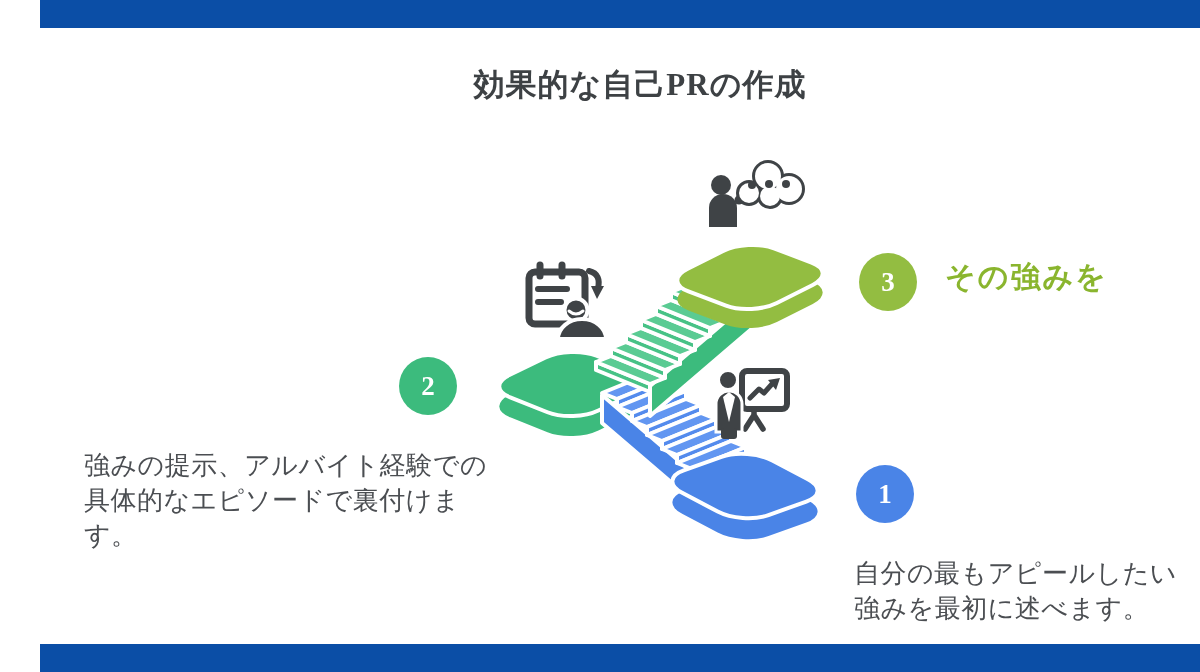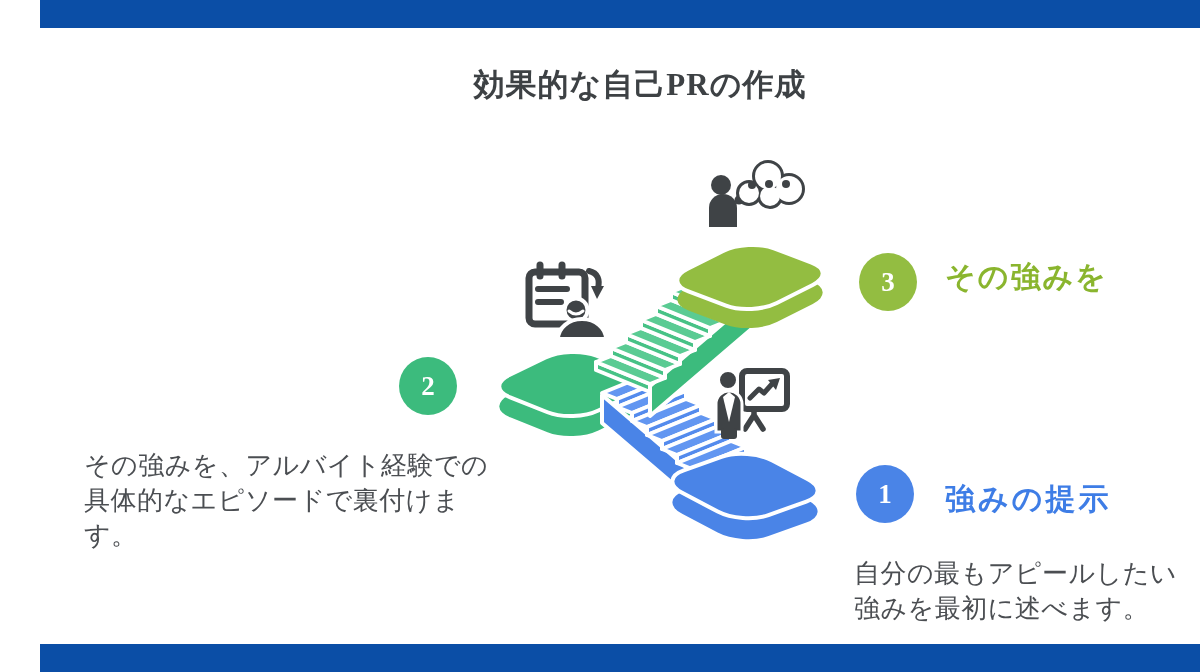--- a/index.html
+++ b/index.html
@@ -145,22 +145,21 @@
       <path class="ifill" d="M728,380 L740,378 L736,390 Z"></path>
       <path class="istroke" stroke-width="5.5" d="M714,409 v6 M714,415 L705,429 M714,415 L723,429"></path>
       <circle class="ifill iwhite" stroke-width="3" cx="688" cy="380" r="9.5"></circle>
       <path class="ifill iwhite" stroke-width="3" d="M676,432 L676,404 A13,13 0 0 1 702,404 L702,432 Z"></path>
       <rect class="ifill" x="681" y="428" width="16" height="11" rx="3"></rect>
       <path fill="#ffffff" d="M689,392 l6,5 l-6,25 l-6,-25 Z"></path>
     </g>
   </svg>
 
   <div class="badge b2">2</div>
-  <div class="p p2">その強みを、アルバイト経験での具体的なエピソードで裏付けます。</div>
+  <div class="p p2">強みの提示、アルバイト経験での具体的なエピソードで裏付けます。</div>
 
   <div class="badge b3">3</div>
   <div class="h h3">その強みを</div>
 
   <div class="badge b1">1</div>
-  <div class="h h1">強みの提示</div>
   <div class="p p1">自分の最もアピールしたい強みを最初に述べます。</div>
 
 </div>
 
 </body></html>

